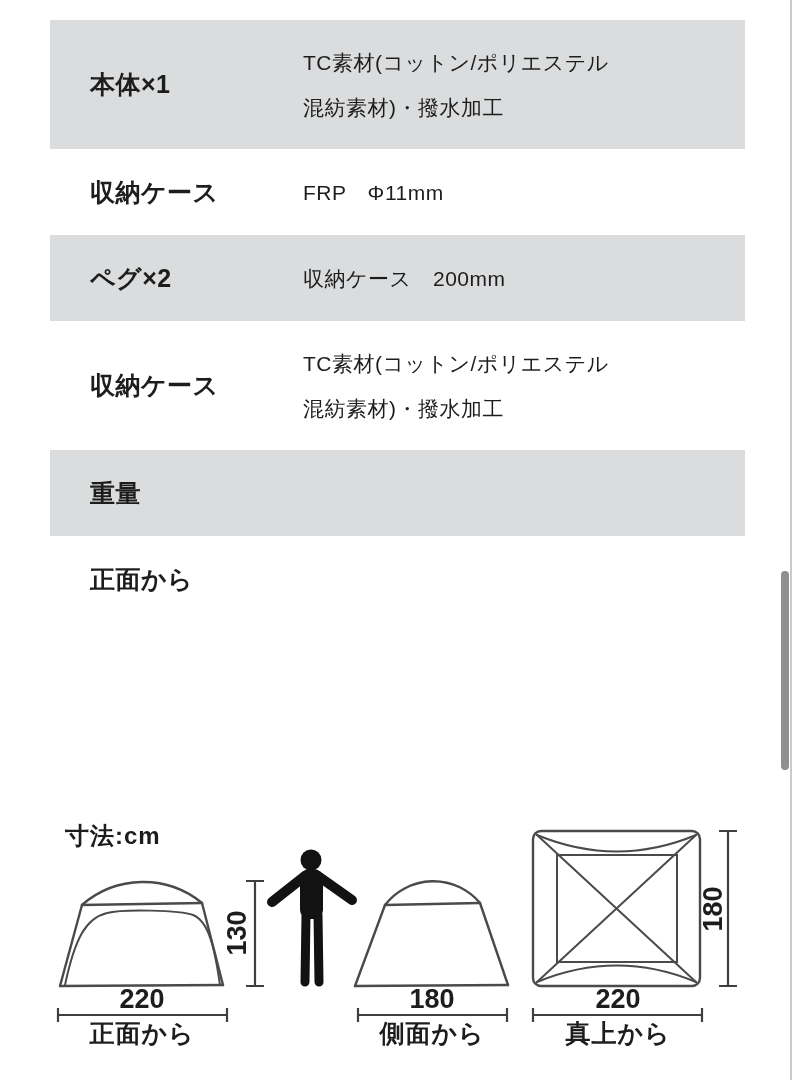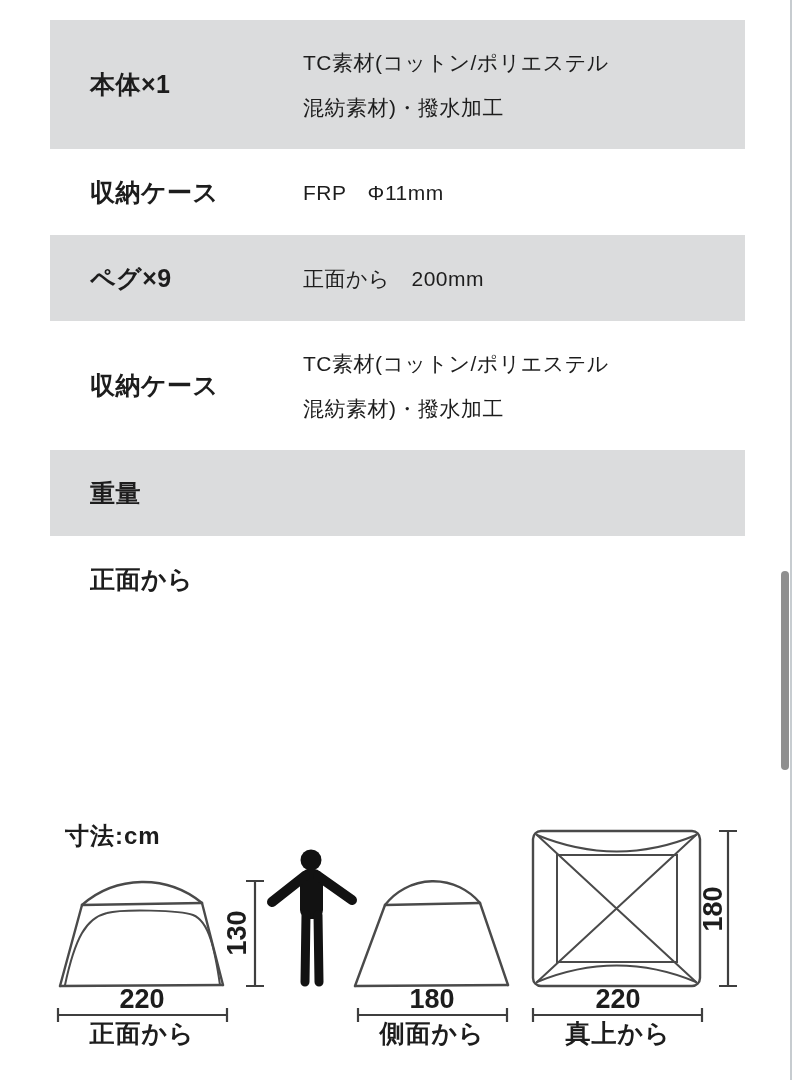--- a/index.html
+++ b/index.html
@@ -61,23 +61,23 @@
           <div>混紡素材)・撥水加工</div>
         </div>
       </div>
       <div class="spec-row">
         <div class="spec-label">収納ケース</div>
         <div class="spec-value">
           <div>FRP　Φ11mm</div>
         </div>
       </div>
       <div class="spec-row shaded">
-        <div class="spec-label">ペグ×9</div>
+        <div class="spec-label">ペグ×2</div>
         <div class="spec-value">
-          <div>正面から　200mm</div>
+          <div>収納ケース　200mm</div>
         </div>
       </div>
       <div class="spec-row two-line">
         <div class="spec-label">収納ケース</div>
         <div class="spec-value">
           <div>TC素材(コットン/ポリエステル</div>
           <div>混紡素材)・撥水加工</div>
         </div>
       </div>
       <div class="spec-row shaded">

